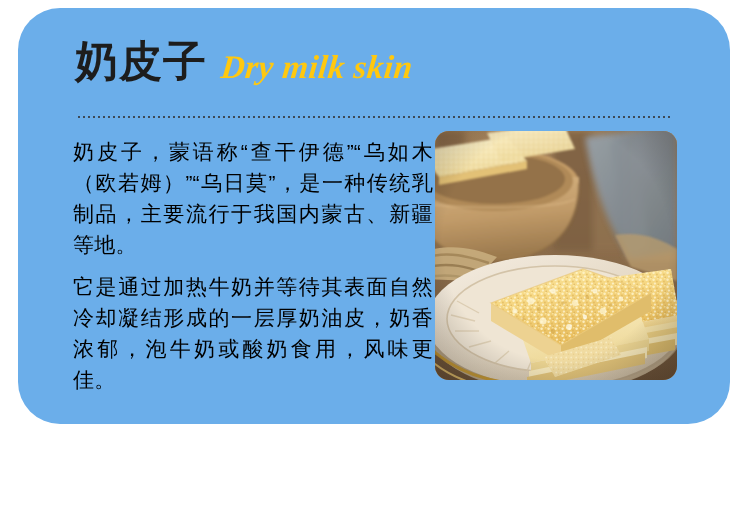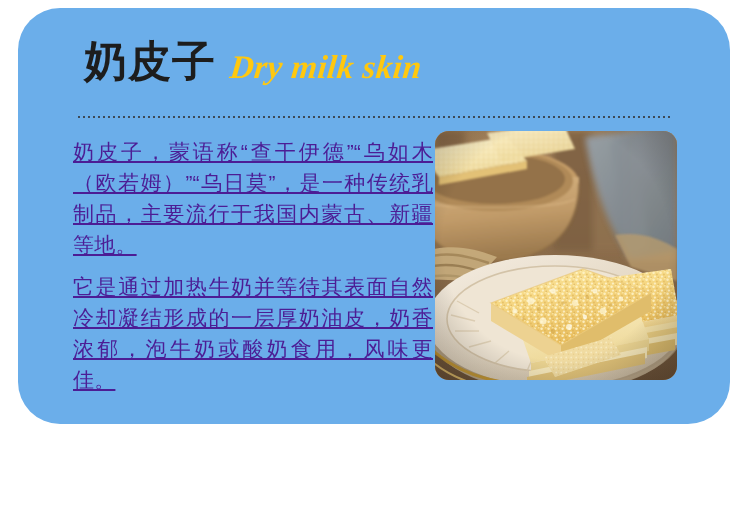--- a/index.html
+++ b/index.html
@@ -22,21 +22,21 @@
     width: 712px;
     height: 416px;
     background: #6BAEEA;
     border-radius: 42px;
     overflow: hidden;
   }
 
   
   #card-header {
     position: absolute;
-    left: 66px;
+    left: 57px;
     top: 32px;
     height: 60px;
     display: flex;
     align-items: baseline;
     white-space: nowrap;
     justify-content: space-between;
   }
   #title-cn {
     font-size: 43px;
     font-weight: bold;
@@ -74,27 +74,26 @@
   
   #body-text {
     position: absolute;
     left: 55px;
     top: 128px;
     width: 360px;
   }
   .paragraph {
     font-size: 21px;
     line-height: 31px;
-    color: #4c1d95;
+    color: #000000;
     letter-spacing: 0.2px;
     margin: 0 0 11px 0;
     text-align: justify;
     text-justify: inter-ideograph;
     font-family: "Liberation Sans", "DejaVu Sans", sans-serif;
-    text-decoration: underline;
   }
   .paragraph:last-child { margin-bottom: 16px; }
 
   
   #product-photo {
     position: absolute;
     left: 417px;
     top: 123px;
     width: 242px;
     height: 249px;

